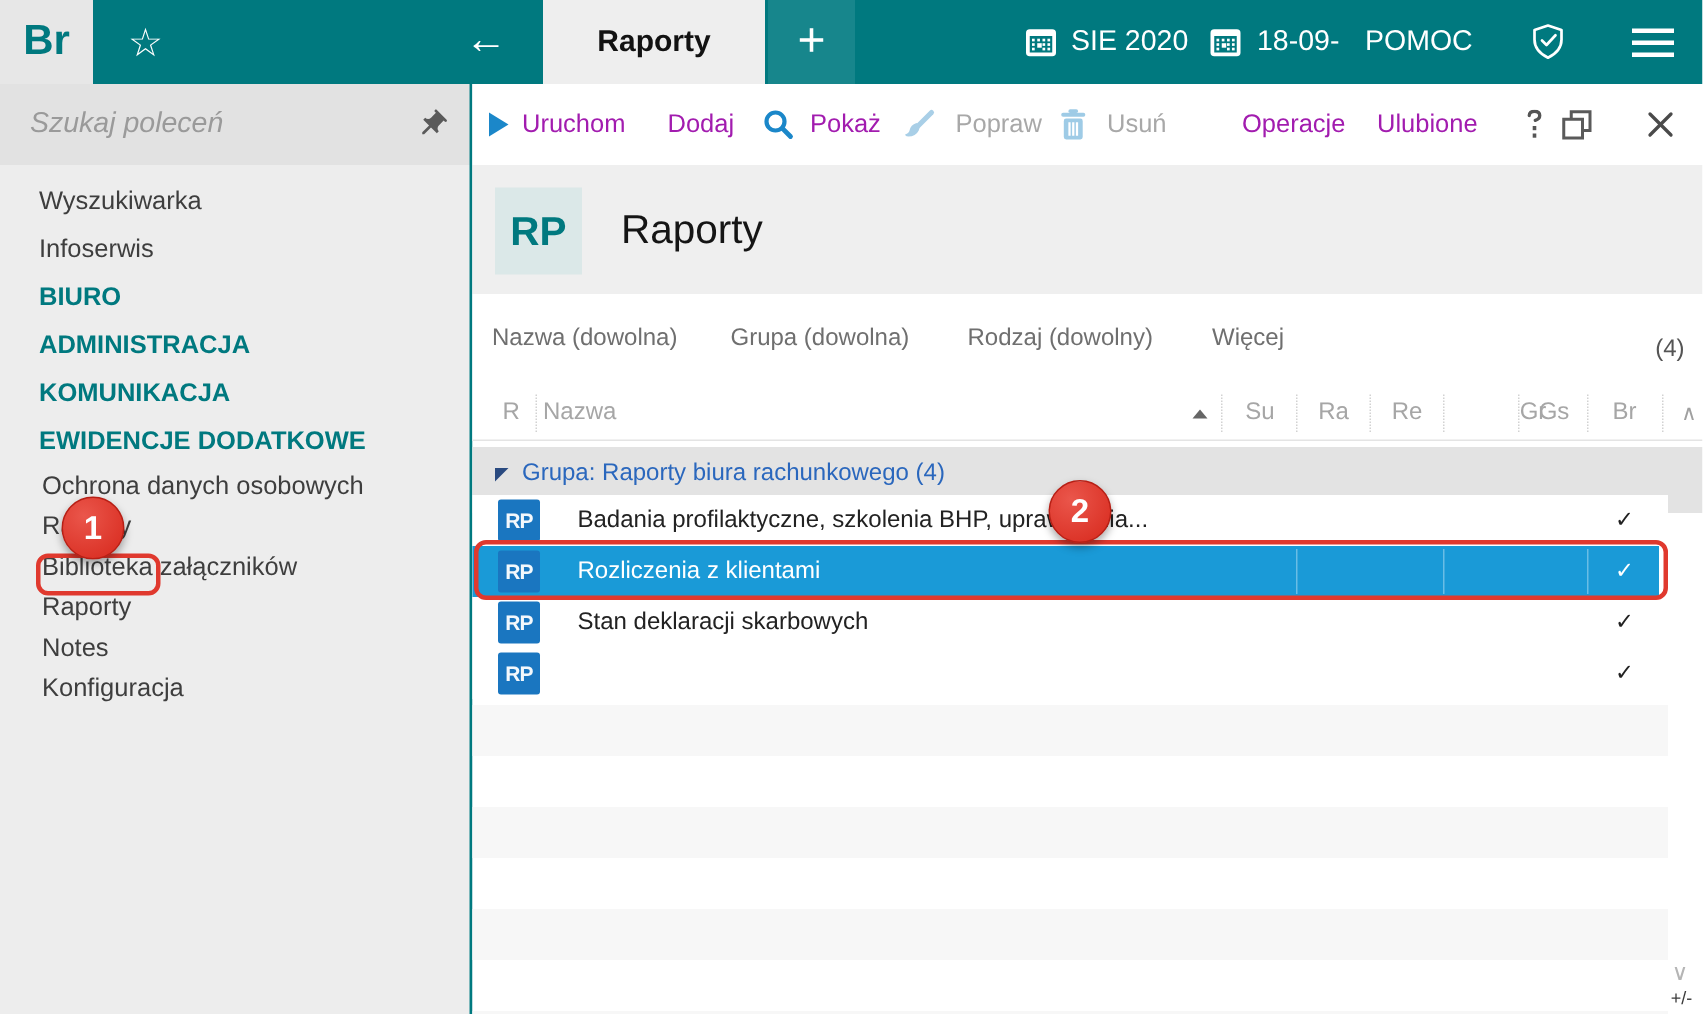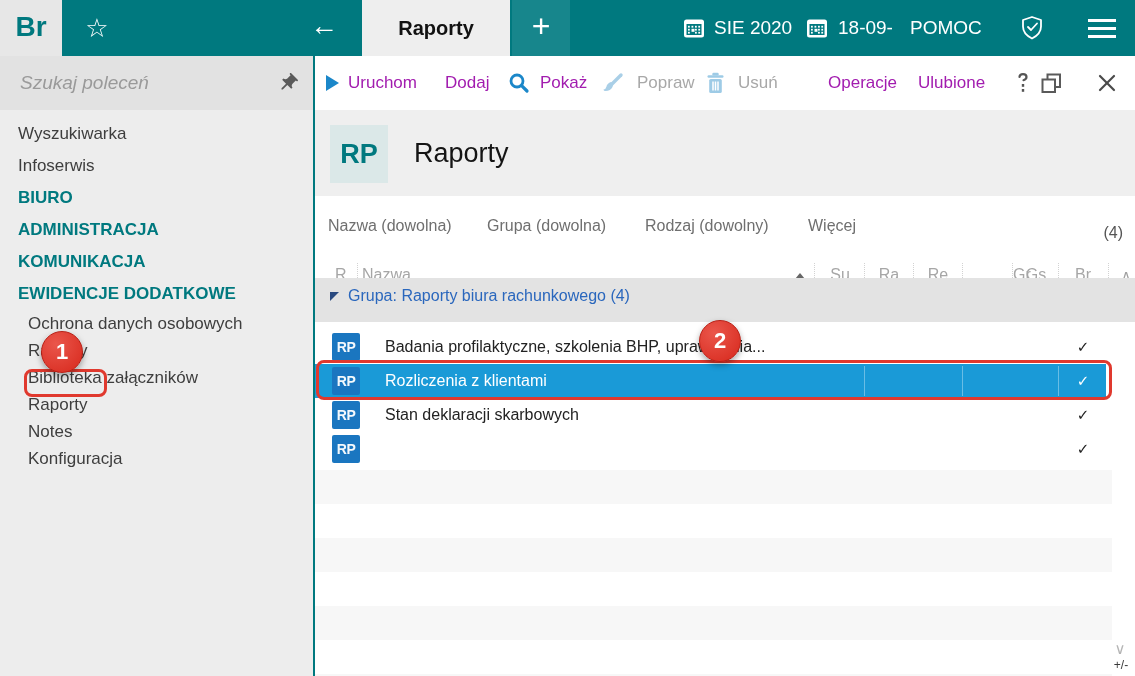--- a/index.html
+++ b/index.html
@@ -26,21 +26,21 @@
   .burger div { height:2.5px; background:#fff; margin-bottom:5.5px; }
 
   
   .sidebar { position:absolute; left:0; top:56px; width:313px; bottom:0; background:#ededed; }
   .search-band { position:absolute; left:0; top:0; width:313px; height:54px; background:#e2e2e2; }
   .search-input { position:absolute; left:20px; top:0; width:240px; height:54px; background:transparent;
                   border:none; outline:none; font-family:inherit; font-size:19px; color:#737373; }
   .search-input::placeholder { color:#9a9a9a; font-style:italic; }
   .pin-icon { position:absolute; right:14px; top:16px; width:22px; height:22px; }
   .menu { position:absolute; left:0; top:54px; width:313px; padding-top:8px; }
-  .side-item { height:32px; line-height:32px; padding-left:18px; font-size:17px; color:#3e3e3e; cursor:default; white-space:nowrap; }
+  .side-item { height:32px; line-height:32px; padding-left:26px; font-size:17px; color:#3e3e3e; cursor:default; white-space:nowrap; }
   .side-item.section { color:#00797f; font-weight:600; }
   .side-item.sub { height:27px; line-height:27px; padding-left:28px; }
 
   .divider-v { position:absolute; left:313px; top:56px; width:2px; bottom:0; background:#00797f; }
 
   
   .main { position:absolute; left:315px; top:56px; right:0; bottom:0; background:#fff; }
 
   
   .toolbar { position:absolute; left:0; top:0; right:0; height:54px; background:#fff; }
@@ -65,21 +65,21 @@
   .thead { position:absolute; left:0; top:200px; right:0; height:38px; background:#fff; border-bottom:1px solid #e4e4e4; }
   .th { position:absolute; top:0; height:38px; line-height:38px; font-size:16px; color:#a6a6a6; white-space:nowrap; }
   .th.center { transform:translateX(-50%); }
   .col-sep { position:absolute; top:7px; height:25px; width:0; border-left:1px dotted #d2d2d2; }
   .sort-asc { position:absolute; left:480px; top:17px; width:0; height:0;
               border-left:5px solid transparent; border-right:5px solid transparent; border-bottom:6px solid #666; }
   .scroll-up { position:absolute; left:802px; top:0; width:18px; height:38px; line-height:38px;
                color:#a0a0a0; font-size:14px; text-align:center; }
 
   
-  .group-row { position:absolute; left:0; top:222px; right:0; height:44px; background:#e3e3e3; line-height:36px; }
+  .group-row { position:absolute; left:0; top:242px; right:0; height:44px; background:#e3e3e3; line-height:36px; }
   .group-tri { position:absolute; left:15px; top:14px; width:0; height:0;
                border-top:9px solid #2a4a80; border-right:9px solid transparent; }
   .group-text { position:absolute; left:33px; font-size:16px; color:#2a67bd; white-space:nowrap; }
 
   
   .row { position:absolute; left:0; width:797px; height:34px; background:#fff; }
   .row .rp-ico { position:absolute; left:17px; top:3px; width:28px; height:28px; background:#1a76c0; border-radius:2px;
                  color:rgba(255,255,255,.95); font-size:14px; font-weight:700; text-align:center; line-height:28px; letter-spacing:-.5px; }
   .row .rname { position:absolute; left:70px; top:0; height:34px; line-height:34px; font-size:16px; color:#222; white-space:nowrap; }
   .row .rcheck { position:absolute; left:768px; top:0; width:20px; height:34px; line-height:34px; text-align:center;

